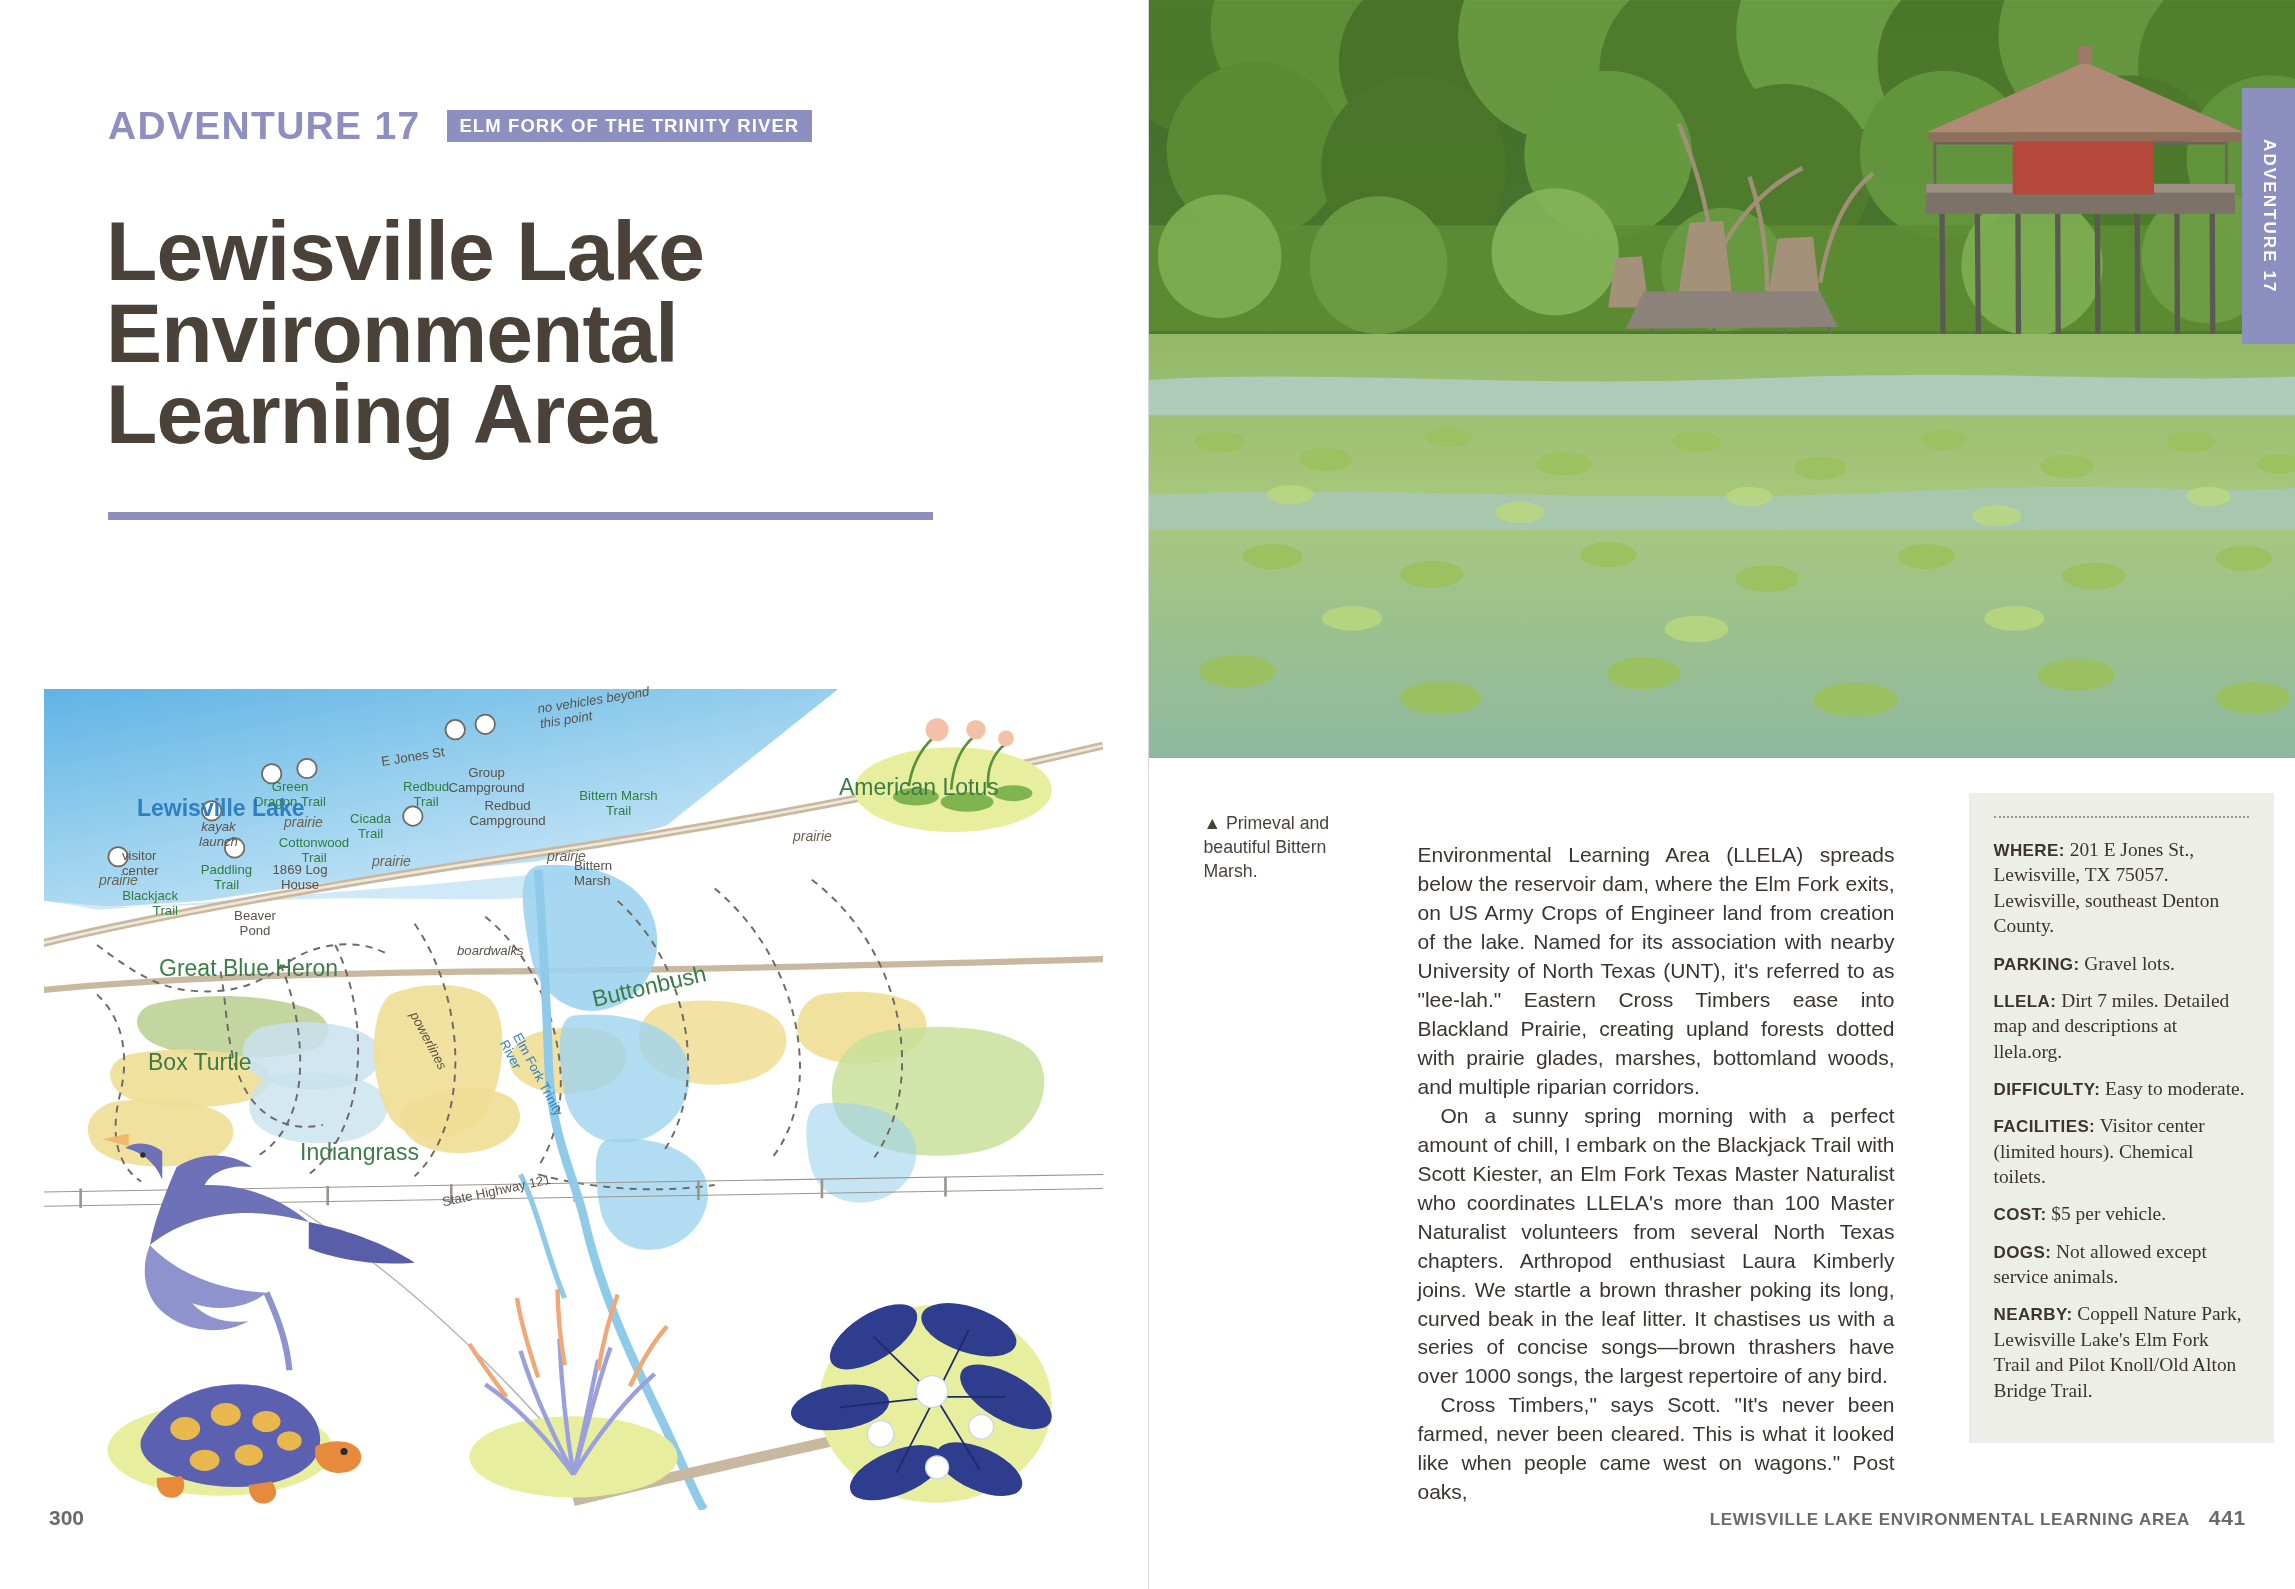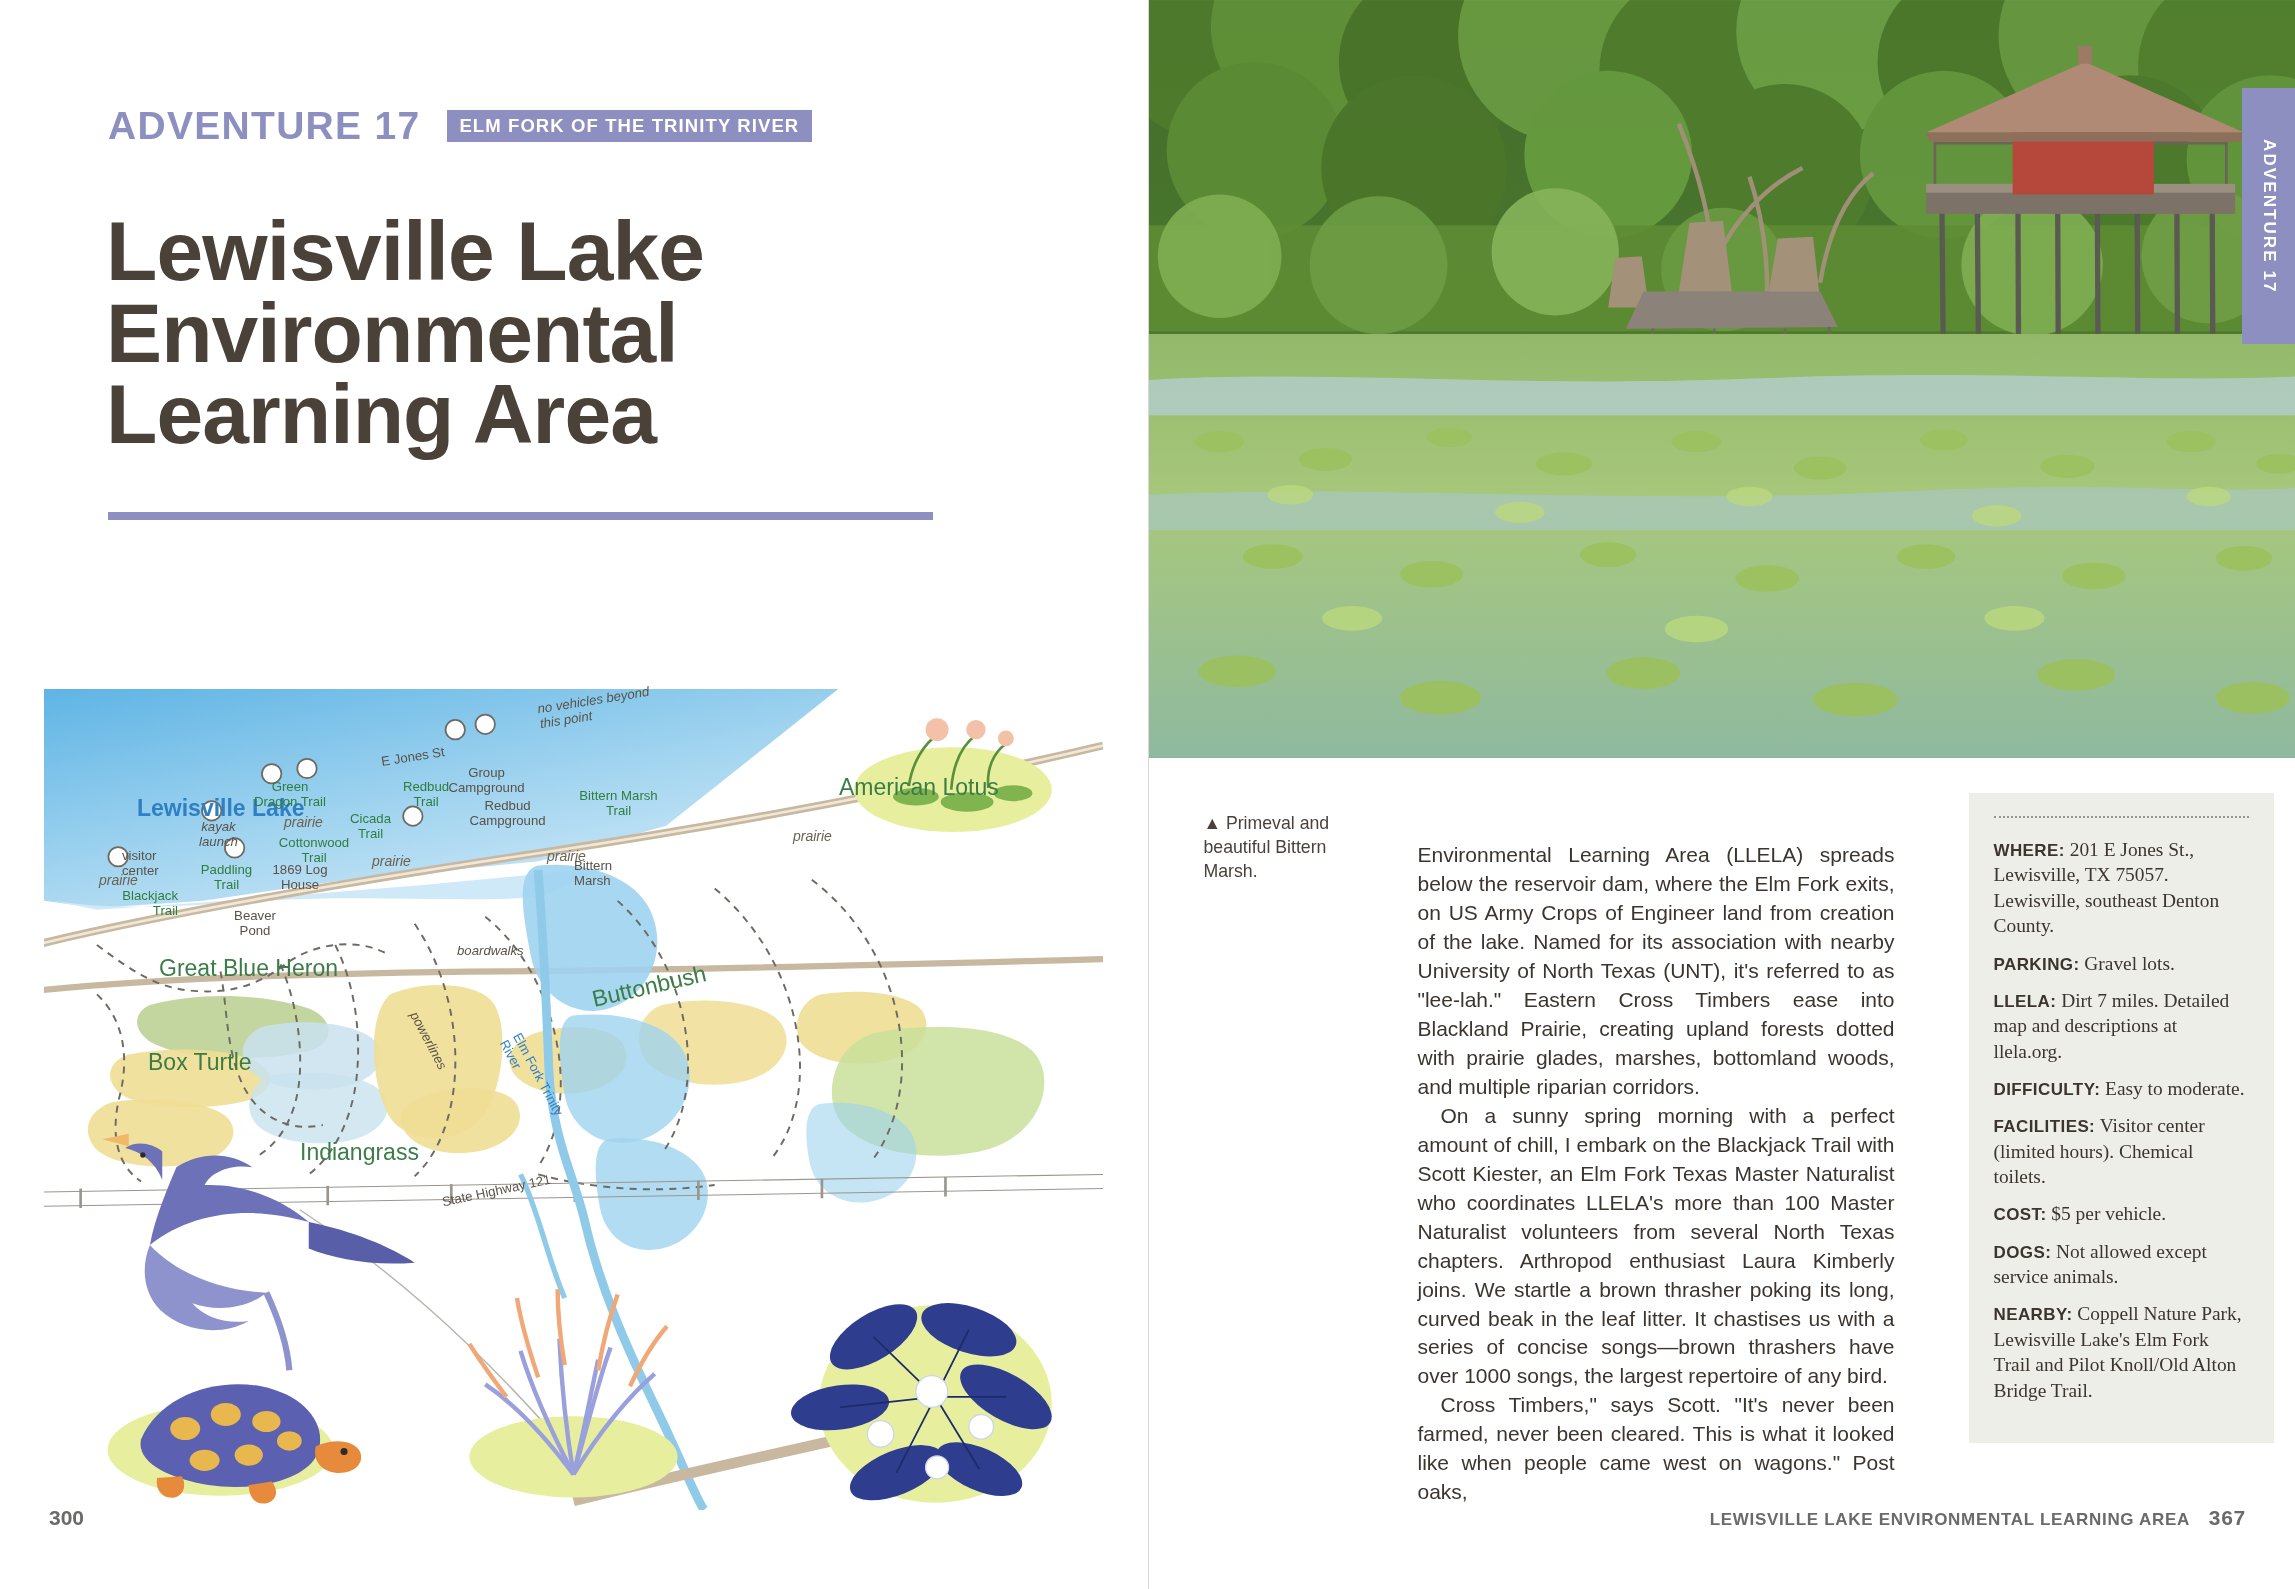--- a/index.html
+++ b/index.html
@@ -473,18 +473,18 @@
       <p><b>COST:</b>
         <span>$5 per vehicle.</span></p>
       <p><b>DOGS:</b>
         <span>Not allowed except service animals.</span></p>
       <p><b>NEARBY:</b>
         <span>Coppell Nature Park, Lewisville Lake's Elm Fork Trail and Pilot Knoll/Old Alton Bridge Trail.</span></p>
     </div>
 
     <div class="footer-right">
       <span>LEWISVILLE LAKE ENVIRONMENTAL LEARNING AREA</span>
-      <span class="pg">367</span>
+      <span class="pg">441</span>
     </div>
   </div>
 
 </div>
 
 
 </body></html>

